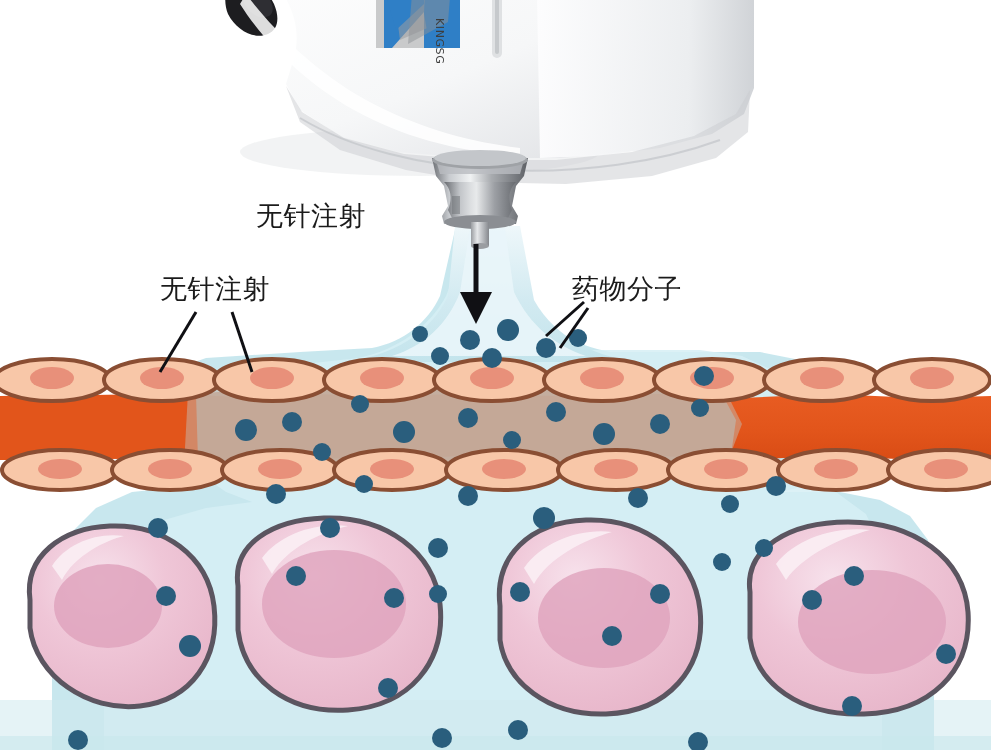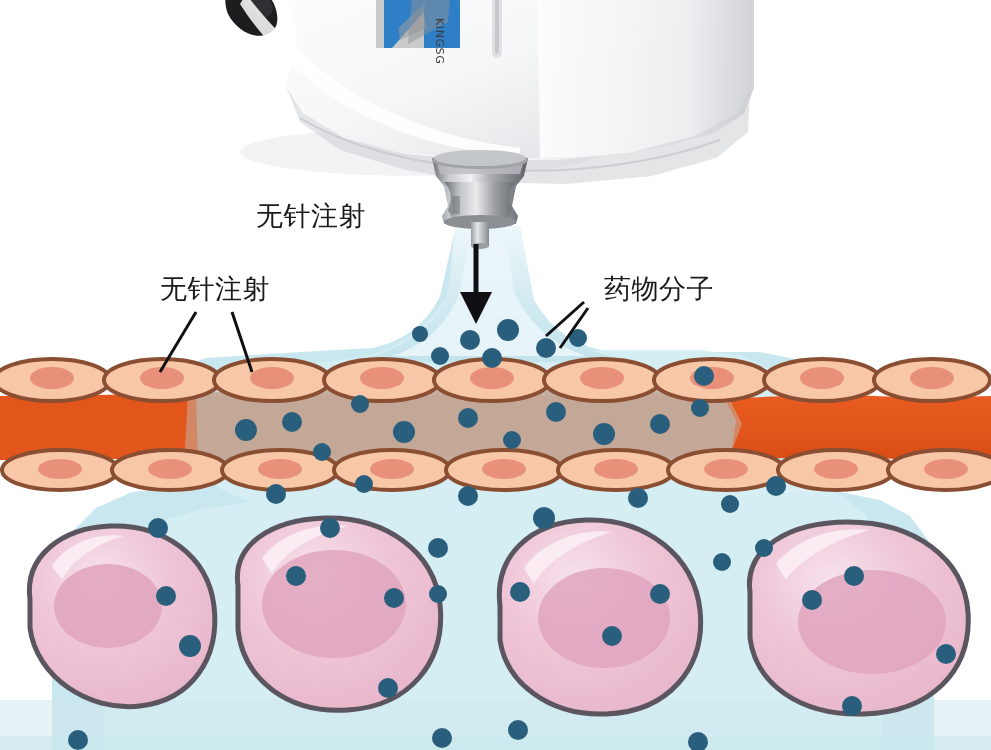--- a/index.html
+++ b/index.html
@@ -37,21 +37,21 @@
   #label-device {
     left: 256px;
     top: 130px;
     text-align: right;
   }
   #label-skin {
     left: 160px;
     top: 272px;
   }
   #label-drug {
-    left: 604px;
+    left: 572px;
     top: 272px;
   }
   #logo-text {
     position: absolute;
     left: 446px;
     top: 18px;
     font-size: 11px;
     color: #3d3d3d;
     letter-spacing: 0.6px;
     transform: rotate(90deg);

